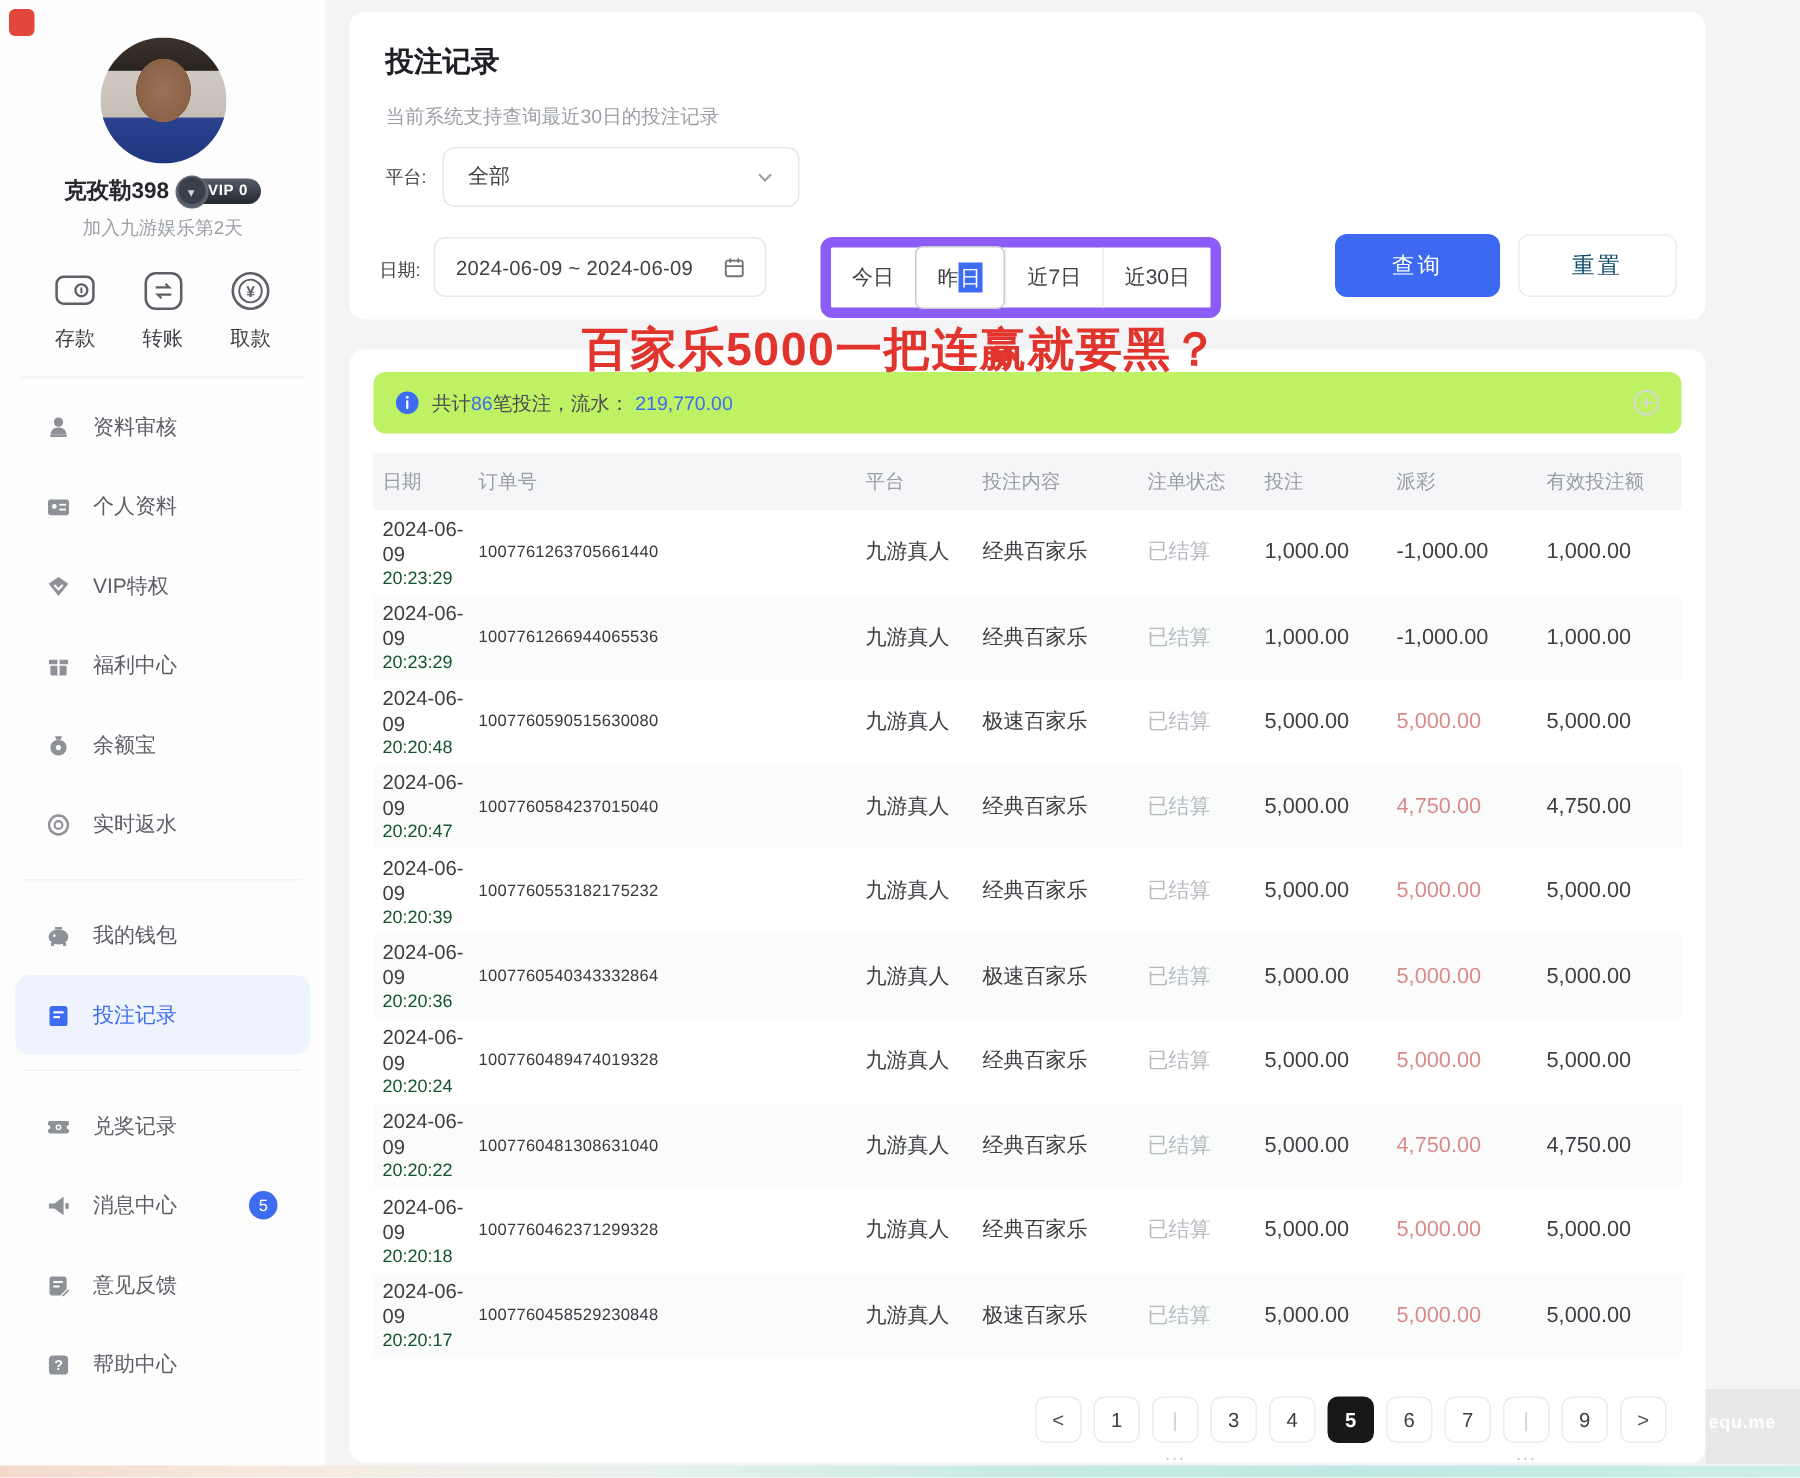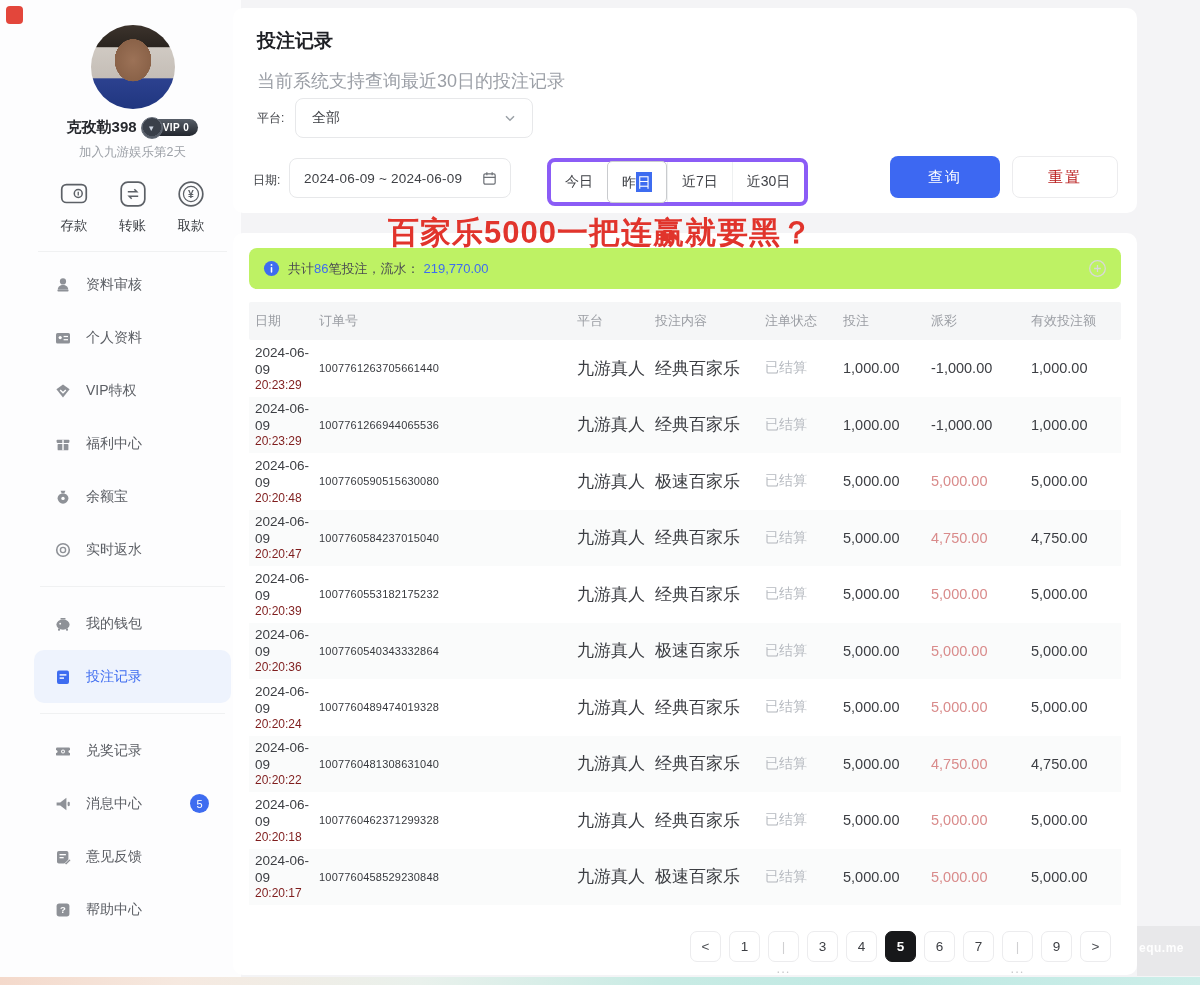--- a/index.html
+++ b/index.html
@@ -3,21 +3,21 @@
 <meta charset="utf-8">
 <style>
   html,body{margin:0;padding:0}
   body{
     width:1200px;height:985px;position:relative;overflow:hidden;
     background:#f4f4f6;
     font-family:"Liberation Sans","DejaVu Sans",sans-serif;
     -webkit-font-smoothing:antialiased;color:#3c3e43;
   }
   
-  .sidebar{position:absolute;left:0;top:0;width:217px;height:985px;background:#fdfdfe;padding-left:24px;}
+  .sidebar{position:absolute;left:0;top:0;width:217px;height:985px;background:#fdfdfe;}
   .corner-mark{position:absolute;left:6px;top:6px;width:17px;height:18px;background:#e23c30;border-radius:4px;opacity:.95}
   .avatar{width:84px;height:84px;border-radius:50%;margin:25px auto 0;overflow:hidden;position:relative;
     background:
       radial-gradient(ellipse 26px 30px at 50% 42%, #9c7257 0%, #8a6248 70%, rgba(0,0,0,0) 71%),
       linear-gradient(180deg, #3c332c 0%, #2a241f 26%, rgba(0,0,0,0) 27%),
       linear-gradient(180deg, rgba(0,0,0,0) 63%, #2c418f 64%, #20367f 100%),
       linear-gradient(180deg,#d8d2cb,#b9b2ab);}
   .user-row{display:flex;align-items:center;justify-content:center;gap:7px;margin-top:9px}
   .username{font-size:15px;font-weight:bold;color:#26282d}
   .vip-badge{position:relative;height:17px;line-height:17px;border-radius:9px;
@@ -39,55 +39,55 @@
   .mi-label{font-size:14px;color:#5b5e64}
   .menu-item.active{margin:0 10px;padding-left:20px;border-radius:10px;background:#eef3fd}
   .menu-item.active .mi-icon{color:#3e6cf0}
   .menu-item.active .mi-label{color:#3e6cf0}
   .mi-badge{margin-left:auto;margin-right:32px;width:19px;height:19px;border-radius:50%;
     background:#3e6cf0;color:#fff;font-size:11px;display:flex;align-items:center;justify-content:center}
   
   .card{position:absolute;background:#fff;border-radius:10px}
   .card1{left:233px;top:8px;width:904px;height:205px}
   .page-title{position:absolute;left:24px;top:20px;font-size:19px;font-weight:bold;color:#1d1f24}
-  .page-subtitle{position:absolute;left:24px;top:61px;font-size:18px;color:#9b9fa6}
+  .page-subtitle{position:absolute;left:24px;top:61px;font-size:13px;color:#9b9fa6}
   .f-label{position:absolute;font-size:12px;color:#3f4146}
   .lbl-platform{left:24px;top:102px}
   .lbl-date{left:20px;top:164px}
   .select-box{position:absolute;left:62px;top:90px;width:238px;height:40px;border:1px solid #e7e8ea;border-radius:8px;
     display:flex;align-items:center;justify-content:space-between;padding:0 14px 0 16px;box-sizing:border-box;cursor:pointer}
   .select-value{font-size:14px;color:#3f4146}
   .date-box{position:absolute;left:56px;top:150px;width:222px;height:40px;border:1px solid #e7e8ea;border-radius:8px;
     display:flex;align-items:center;justify-content:space-between;padding:0 12px 0 14px;box-sizing:border-box;cursor:pointer}
   .date-value{font-size:13.5px;color:#3f4146;letter-spacing:.2px}
-  .quick-ranges{position:absolute;left:314px;top:150px;height:40px;border:4px solid #8b5cf6;border-radius:8px;
+  .quick-ranges{position:absolute;left:314px;top:150px;height:40px;border:7px solid #8b5cf6;border-radius:8px;
     display:flex;align-items:stretch;overflow:visible;background:#fff}
   .qr{padding:0 14px;line-height:38px;font-size:14px;color:#3f4146;cursor:pointer;border-left:1px solid #eef0f1}
   .qr:first-child{border-left:none}
   .qr.selected{border:1px solid #c9cbce;border-radius:5px;margin:-1px 0;line-height:40px;background:#fff}
   .qr .hl{background:#3e6cf0;color:#fff;padding:2px 1px}
   .btn{position:absolute;top:148px;height:42px;border-radius:8px;font-size:15px;display:flex;align-items:center;justify-content:center;cursor:pointer;letter-spacing:2px;box-sizing:border-box}
   .btn-search{left:657px;width:110px;background:#3d68f2;color:#fff}
-  .btn-reset{left:779px;width:106px;background:#fff;border:1px solid #ececee;color:#b91c1c}
+  .btn-reset{left:779px;width:106px;background:#fff;border:1px solid #ececee;color:#0c4a6e}
   .red-overlay{position:absolute;left:388px;top:212px;z-index:6;font-size:31px;font-weight:bold;color:#e1342c;letter-spacing:1px;white-space:nowrap}
   .card2{left:233px;top:233px;width:904px;height:742px}
   .summary{margin:15px 16px 0;height:41px;background:#bef264;border-radius:8px;display:flex;align-items:center;padding:0 14px;box-sizing:border-box}
   .sum-icon{width:17px;height:17px;margin-right:8px;display:flex}
   .sum-text{font-size:13px;color:#4a4c51}
   .sum-num{font-size:13px;color:#3e6cf0}
   .sum-plus{margin-left:auto;width:19px;height:19px;display:flex;cursor:pointer}
   .table{margin:13px 16px 0}
   .trow{display:grid;grid-template-columns:64px 258px 78px 110px 78px 88px 100px 1fr;align-items:center;padding-left:6px}
   .thead{height:38px;background:#f5f6f7;color:#9a9da3;font-size:13px;border-radius:2px}
   .tbody .trow{height:56.5px}
   .tbody .trow:nth-child(even){background:#fafbfb}
   .c-date .d1{font-size:13.5px;color:#3c3e43;line-height:17px}
-  .c-date .d2{font-size:12px;color:#7f1d1d;line-height:15px}
+  .c-date .d2{font-size:12px;color:#14532d;line-height:15px}
   .c-order{font-size:11px;color:#37393e;letter-spacing:.2px}
-  .c-txt{font-size:17px;color:#3c3e43}
+  .c-txt{font-size:14px;color:#3c3e43}
   .c-status{font-size:14px;color:#b6bac0}
   .c-num{font-size:14.5px;color:#3c3e43}
   .c-payout.win{color:#d98b8b}
   .c-payout.lose{color:#3c3e43}
   .pagination{position:absolute;right:26px;bottom:13px;display:flex;gap:8px}
   .pg{width:31px;height:31px;border:1px solid #ececee;border-radius:7px;background:#fff;display:flex;align-items:center;justify-content:center;
       font-size:13.5px;color:#3c3e43;cursor:pointer;position:relative;box-sizing:border-box}
   .pg.nav{color:#4a4d52}
   .pg.ellipsis{color:#d0d0d2}
   .pg.active{background:#17181a;border-color:#17181a;color:#fff;font-weight:bold}

